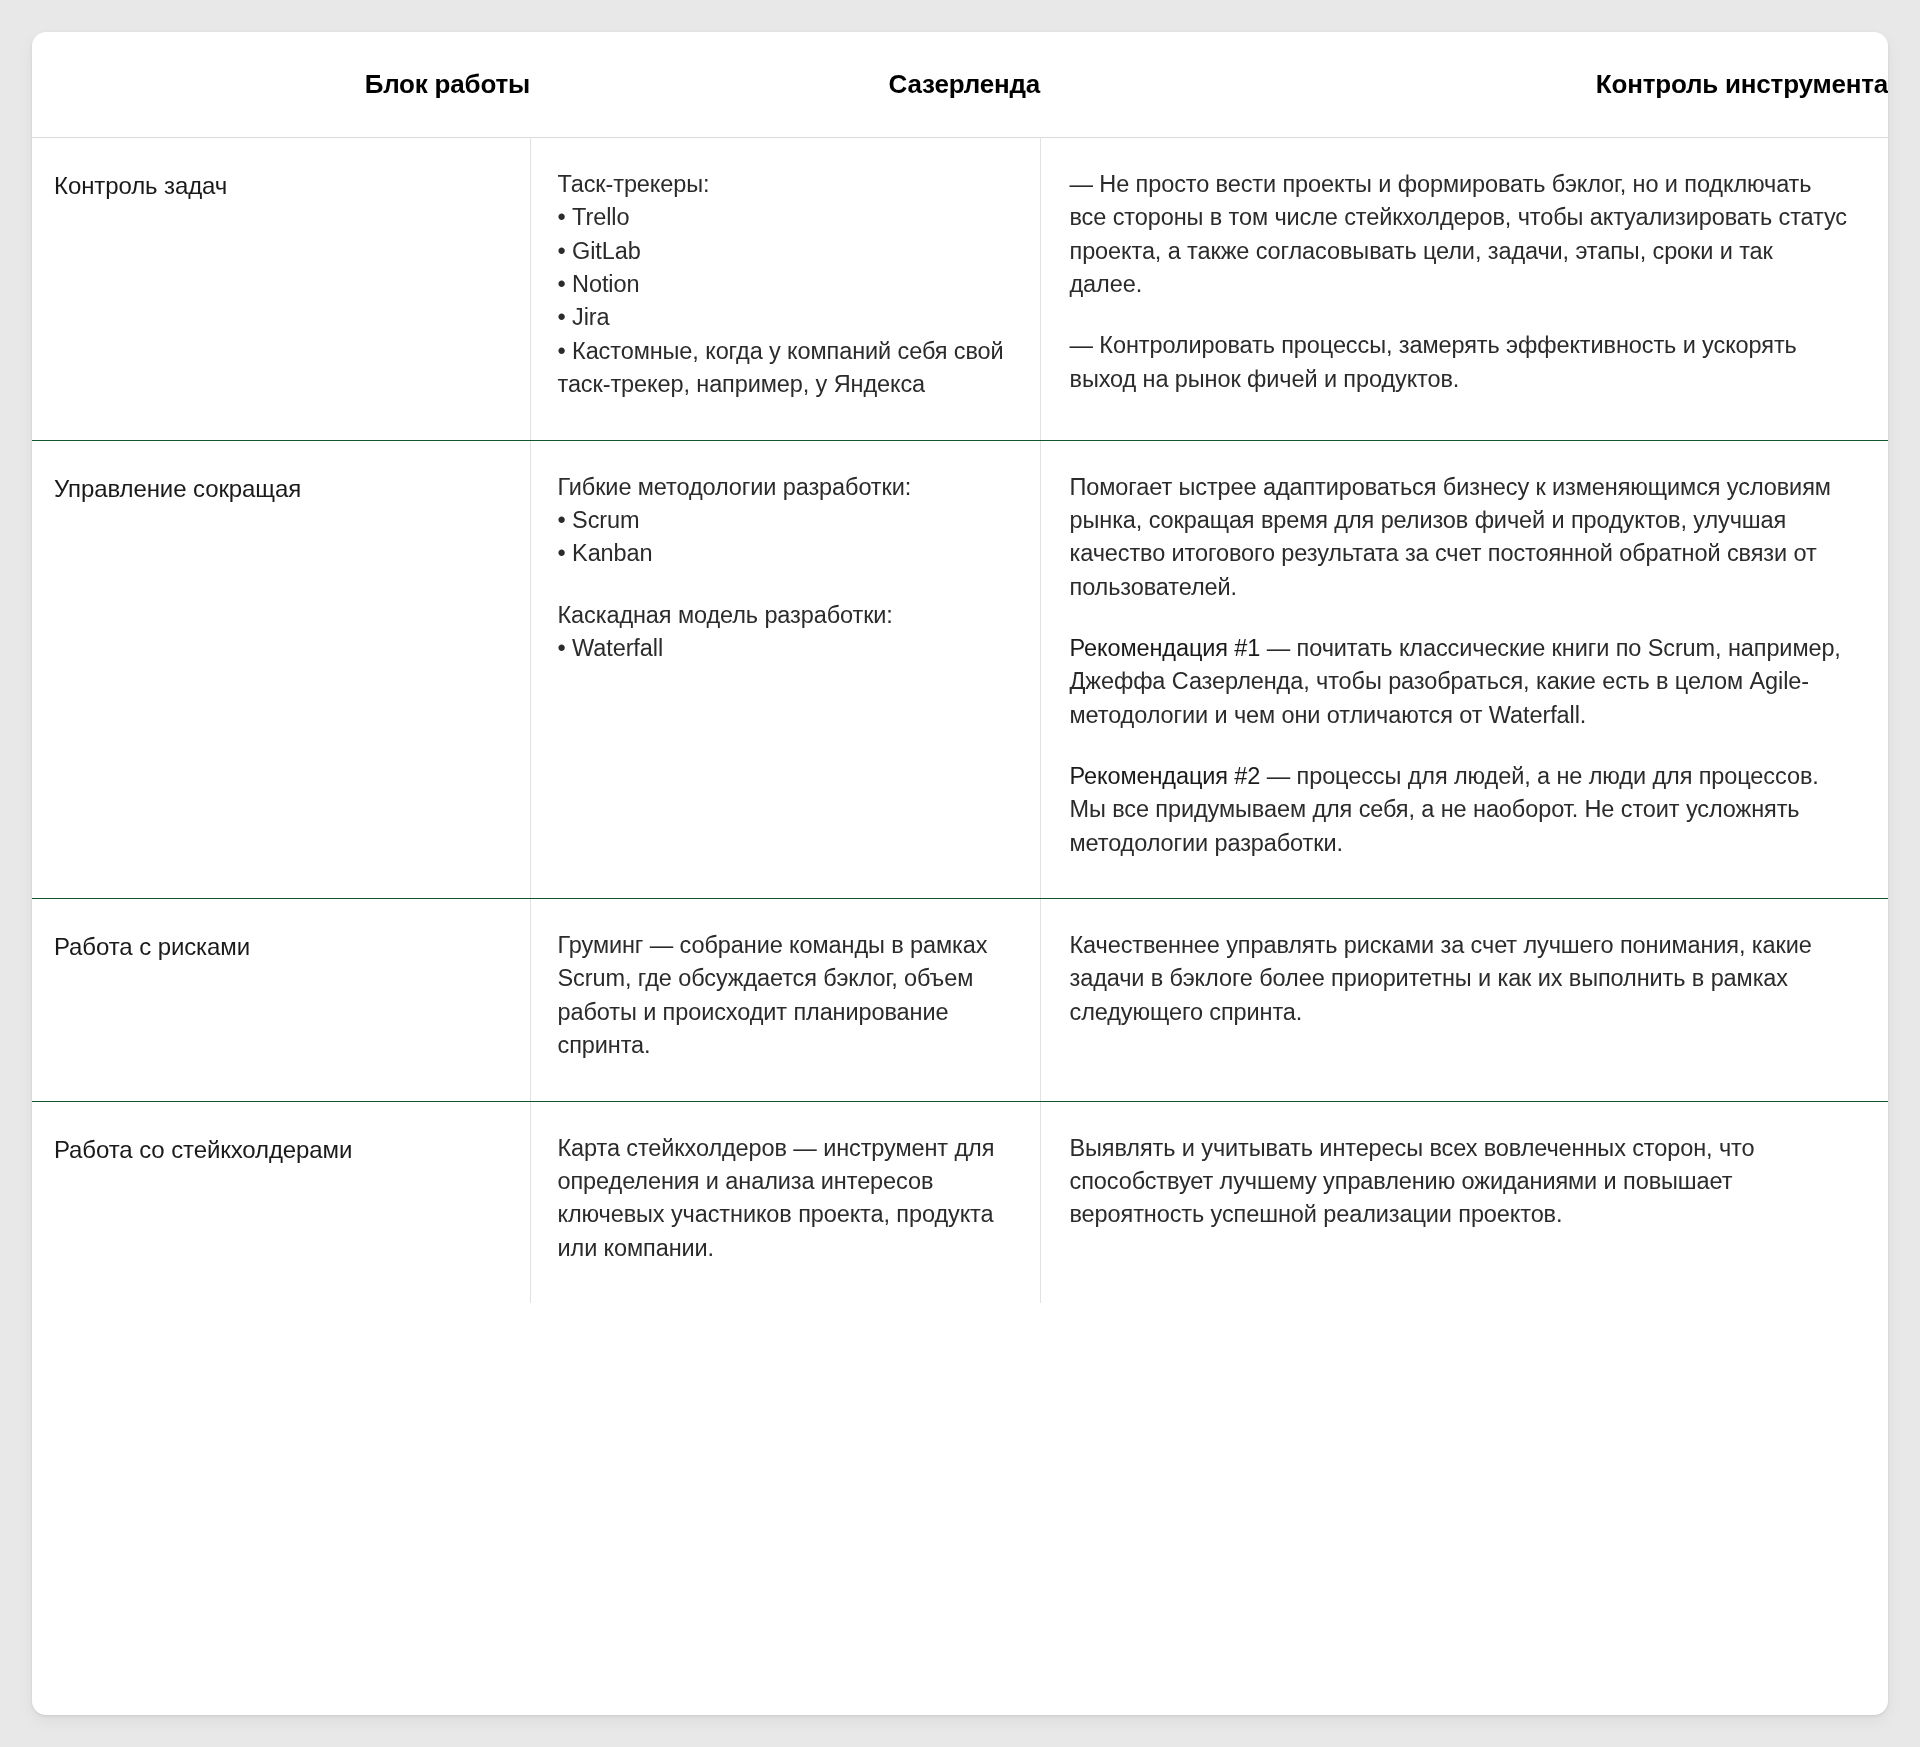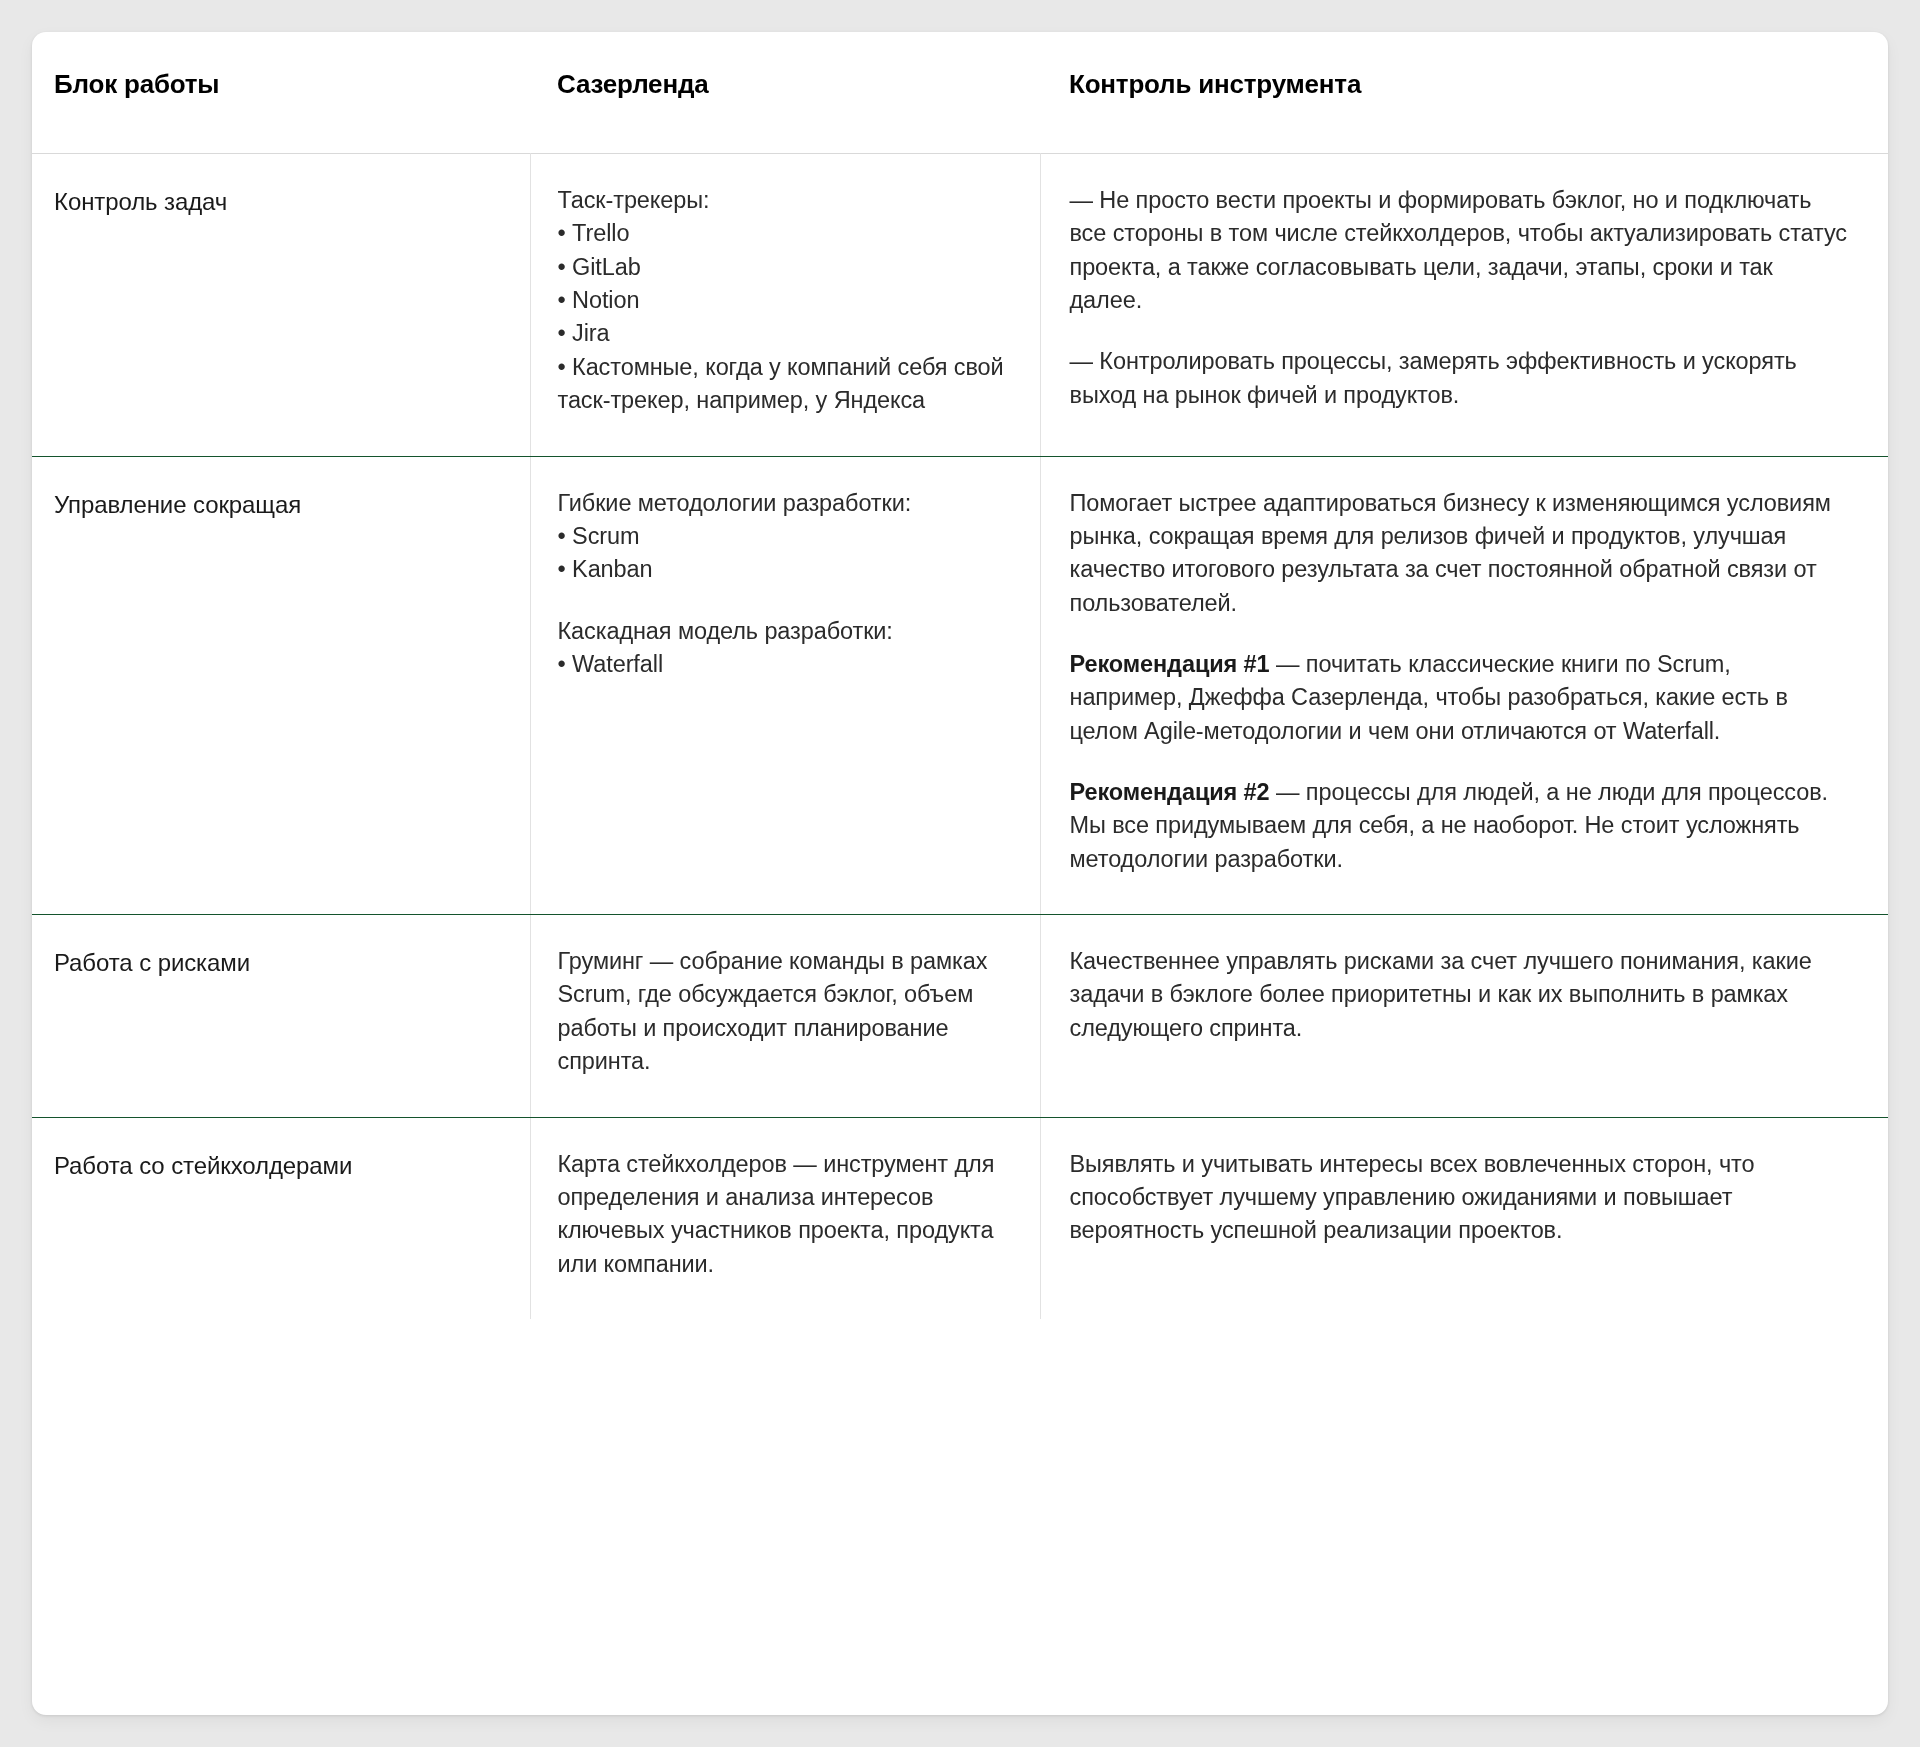--- a/index.html
+++ b/index.html
@@ -33,27 +33,27 @@
   table.tools {
     width: 100%;
     border-collapse: collapse;
     table-layout: fixed;
   }
   table.tools col.c1 { width: 498px; }
   table.tools col.c2 { width: 510px; }
   table.tools col.c3 { width: 848px; }
 
   thead th {
-    text-align: left;
+    text-align: right;
     vertical-align: top;
     font-size: 26px;
     font-weight: 700;
     color: #000000;
     letter-spacing: -0.2px;
-    padding: 0 0 16px 0;
+    padding: 0 0 0 0;
     height: 105px;
     line-height: 105px;
   }
   thead th.h1 { padding-left: 22px; }
   thead th.h2 { padding-left: 27px; }
   thead th.h3 { padding-left: 29px; }
   thead tr { border-bottom: 1px solid #d9d9d9; }
 
   tbody td {
     vertical-align: top;
@@ -84,21 +84,21 @@
     line-height: 1.35;
   }
   .para {
     margin: 0;
     white-space: pre-line;
   }
   .para + .para {
     margin-top: 28px;
   }
   .strong-lead {
-    font-weight: 700;
+    font-weight: 400;
     color: #1a1a1a;
   }
 </style>
 </head>
 <body>
 
 <div class="page">
   <div class="card">
     <table class="tools">
       <colgroup>

